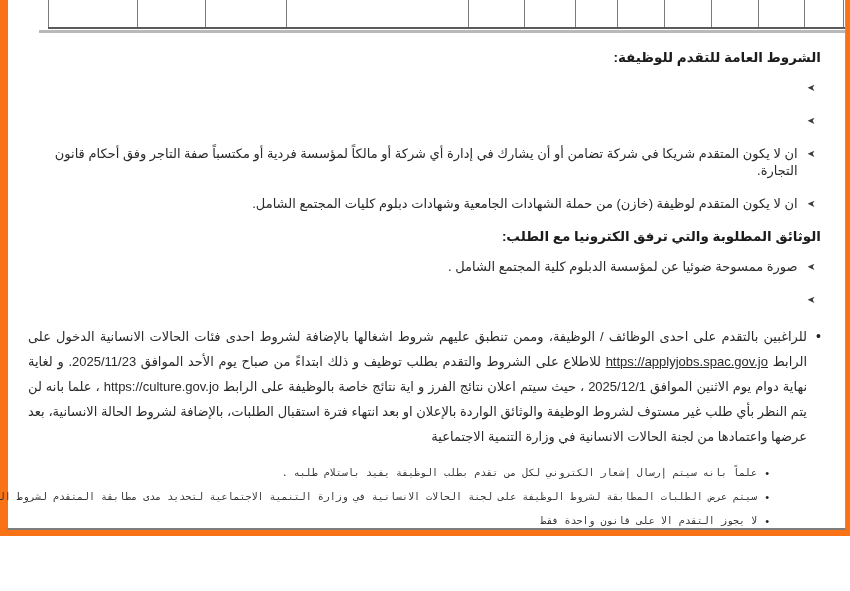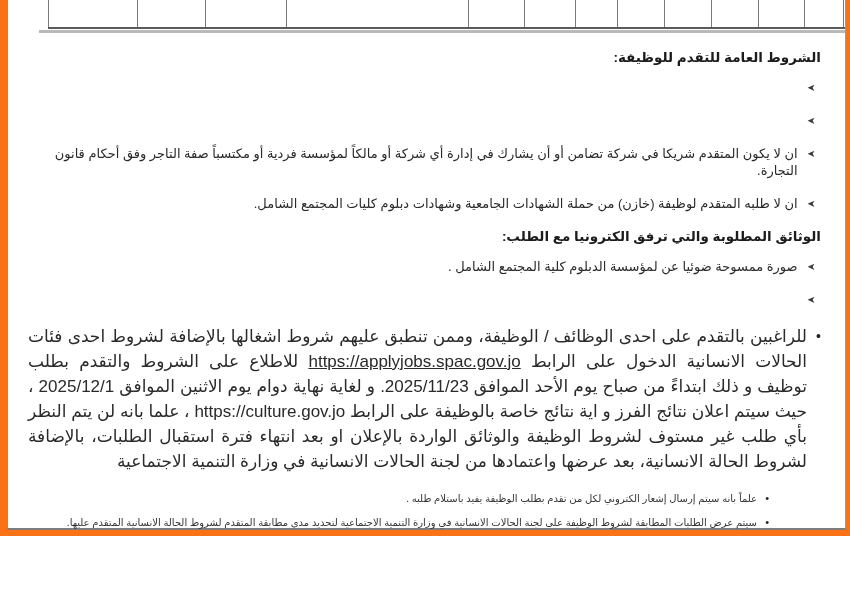--- a/index.html
+++ b/index.html
@@ -18,27 +18,27 @@
   .table-shadow{margin:1px 0 0 33px;width:806px;height:3px;background:#a8a8a8;opacity:.8;}
   
   .content{padding:13px 24px 0 20px;}
   .sec-title{font-weight:bold;font-size:13.5px;margin:3px 0 14px 0;text-align:right;color:#1c1c1c;}
   .arrow-item{display:flex;align-items:flex-start;margin:0 6px 16px 0;font-size:13px;line-height:17px;color:#2a2a2a;}
   .arrow-glyph{display:inline-block;transform:scaleX(-1);font-size:10px;line-height:17px;color:#3a3a3a;
                margin-left:9px;flex:0 0 auto;}
   .arrow-text{text-align:right;}
   .para-row{display:flex;align-items:flex-start;margin:8px 0 0 0;}
   .para-bullet{flex:0 0 14px;font-size:14px;line-height:25px;color:#222;}
-  .para-text{flex:1;font-size:17px;line-height:25px;text-align:justify;color:#2a2a2a;}
+  .para-text{flex:1;font-size:13px;line-height:25px;text-align:justify;color:#2a2a2a;}
   .para-text a{color:#2a2a2a;text-decoration:none;}
   .para-text a.u{text-decoration:underline;}
   .notes{margin:18px 52px 0 0;}
   .note-row{display:flex;align-items:flex-start;margin-bottom:11px;font-size:10px;line-height:13px;color:#333;white-space:nowrap;}
   .note-bullet{flex:0 0 12px;font-size:11px;line-height:13px;color:#222;}
-  .note-text{}
+  .note-text{font-family:Liberation Mono, monospace;}
 </style>
 </head>
 <body>
 
 <div class="viewport">
   <div class="page">
 
     <div class="top-table">
       <div class="cell c1"></div>
       <div class="cell c2"></div>
@@ -64,21 +64,21 @@
       </div>
       <div class="arrow-item">
         <span class="arrow-glyph">➤</span>
       </div>
       <div class="arrow-item">
         <span class="arrow-glyph">➤</span>
         <span class="arrow-text">ان لا يكون المتقدم شريكا في شركة تضامن أو أن يشارك في إدارة أي شركة أو مالكاً لمؤسسة فردية أو مكتسباً صفة التاجر وفق أحكام قانون التجارة.</span>
       </div>
       <div class="arrow-item">
         <span class="arrow-glyph">➤</span>
-        <span class="arrow-text">ان لا طلبه المتقدم لوظيفة (خازن) من حملة الشهادات الجامعية وشهادات دبلوم كليات المجتمع الشامل.</span>
+        <span class="arrow-text">ان لا يكون المتقدم لوظيفة (خازن) من حملة الشهادات الجامعية وشهادات دبلوم كليات المجتمع الشامل.</span>
       </div>
 
       <div class="sec-title">الوثائق المطلوبة والتي ترفق الكترونيا مع الطلب:</div>
 
       <div class="arrow-item">
         <span class="arrow-glyph">➤</span>
         <span class="arrow-text">صورة ممسوحة ضوئيا عن لمؤسسة الدبلوم كلية المجتمع الشامل .</span>
       </div>
       <div class="arrow-item">
         <span class="arrow-glyph">➤</span>

